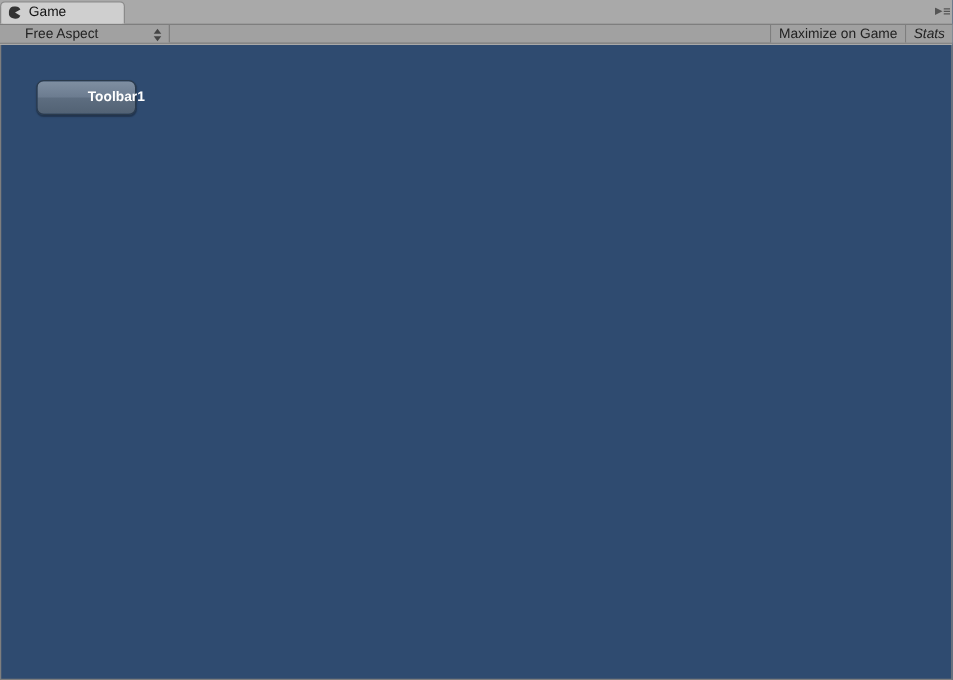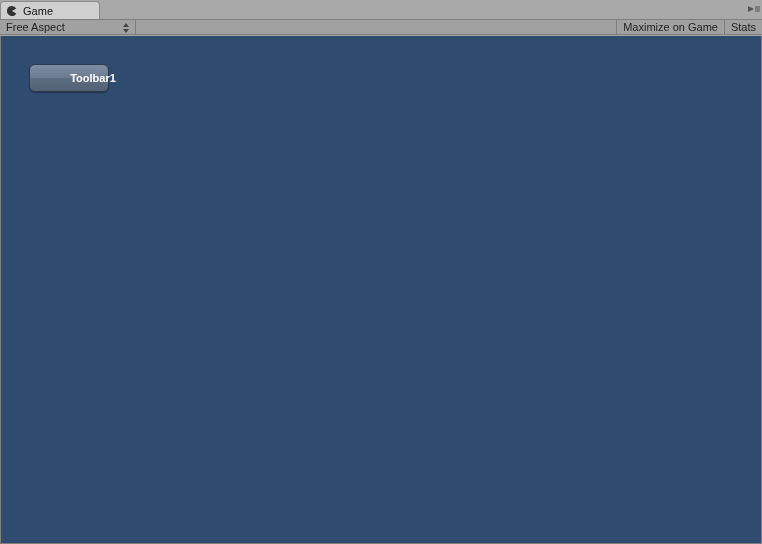--- a/index.html
+++ b/index.html
@@ -59,21 +59,21 @@
       border-bottom: 1px solid #7e7e7e;
       display: flex;
       align-items: stretch;
     }
     .aspect-dropdown {
       width: 136px;
       height: 100%;
       border-right: 1px solid #7e7e7e;
       display: flex;
       align-items: center;
-      padding: 0 6px;
+      padding: 0 20px;
       position: relative;
       background: #a1a1a1;
     }
     .aspect-dropdown .dropdown-arrows {
       position: absolute;
       right: 5px;
       top: 2px;
       width: 8px;
       height: 12px;
     }
@@ -81,21 +81,21 @@
     .spacer { flex: 1; border-right: 1px solid #7e7e7e; }
     .ctrl-btn {
       height: 100%;
       border-right: 1px solid #7e7e7e;
       display: flex;
       align-items: center;
       padding: 0 6px;
       background: #a1a1a1;
       color: #222;
     }
-    .ctrl-btn:last-child { border-right: none; }
+    .ctrl-btn:last-child { border-right: none; font-style: italic; }
     .game-viewport {
       position: absolute;
       left: 0;
       right: 0;
       top: 36px;
       bottom: 0;
       background: #2f4b70;
       border-left: 1px solid #7e7e7e;
       border-right: 1px solid #7e7e7e;
       border-bottom: 1px solid #7e7e7e;

